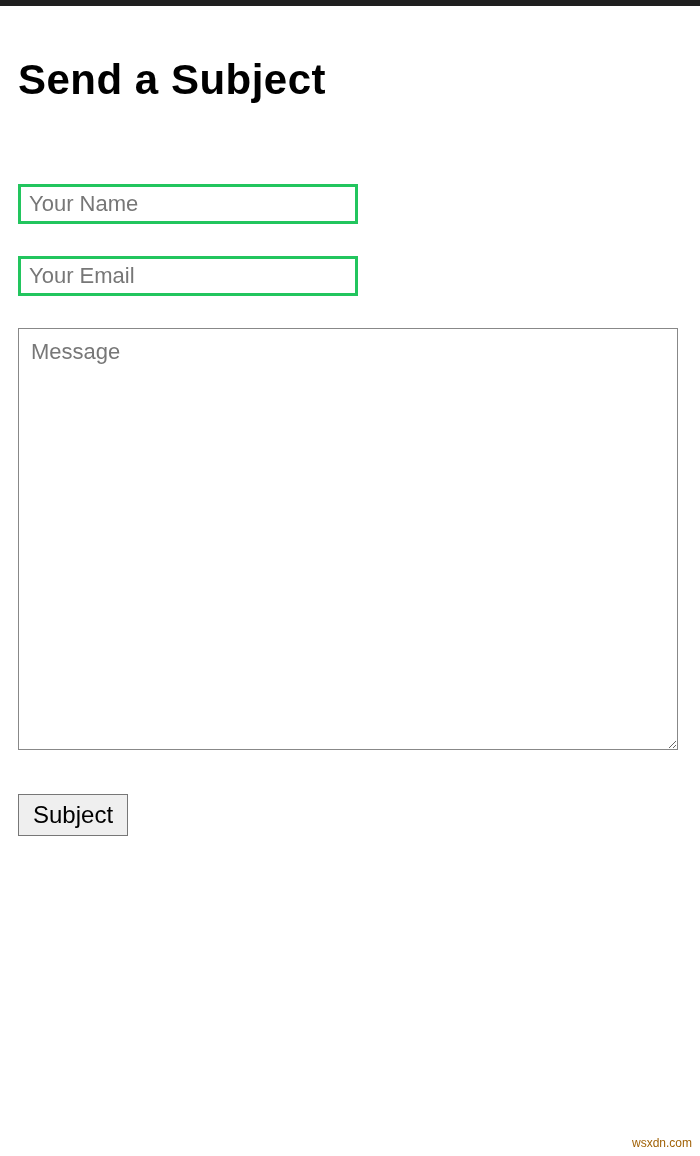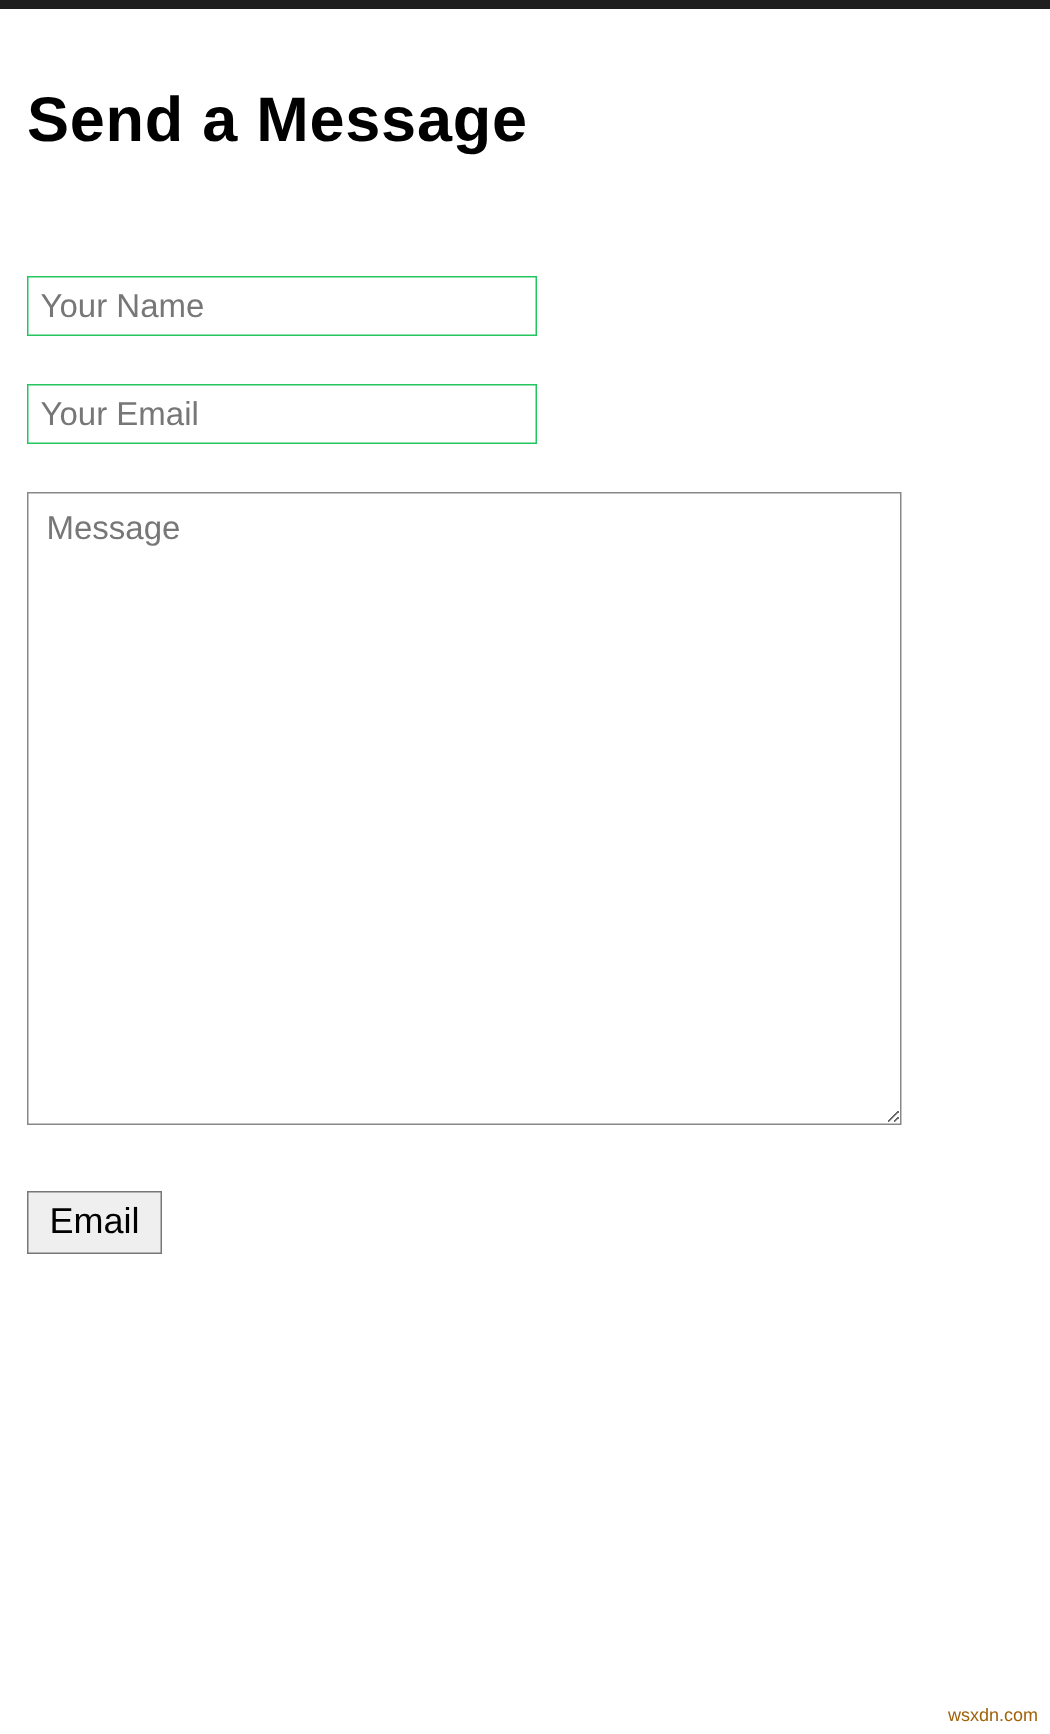--- a/index.html
+++ b/index.html
@@ -32,32 +32,32 @@
     form.contact-form {
       margin-top: 80px;
     }
     .text-input {
       display: block;
       width: 340px;
       height: 40px;
       font-size: 22px;
       padding: 4px 8px;
       margin-bottom: 32px;
-      border: 1px solid #22c55e;
+      border: 3px solid #22c55e;
       background: #fff;
       color: #333;
     }
     .text-input::placeholder,
     .msg-area::placeholder {
       color: #777;
       opacity: 1;
     }
     .msg-area {
       display: block;
-      width: 583px;
+      width: 660px;
       height: 422px;
       font-size: 22px;
       font-family: inherit;
       padding: 10px 12px;
       border: 1px solid #888;
       background: #fff;
       color: #333;
       resize: both;
       margin-bottom: 44px;
     }
@@ -78,30 +78,30 @@
       font-family: Arial, sans-serif;
     }
   </style>
 </head>
 <body>
 
 <div class="top-bar"></div>
 
 <div class="content">
 
-  <h1 class="page-title">Send a Message</h1>
+  <h1 class="page-title">Send a Subject</h1>
 
   <form class="contact-form">
 
     <input type="text" class="text-input" placeholder="Your Name" style="">
 
     <input type="text" class="text-input" placeholder="Your Email" style="">
 
 
     <textarea class="msg-area" placeholder="Message" style=""></textarea>
 
-    <button type="button" class="submit-btn">Email</button>
+    <button type="button" class="submit-btn">Subject</button>
 
   </form>
 
 </div>
 
 <div class="watermark">wsxdn.com</div>
 
 </body></html>

